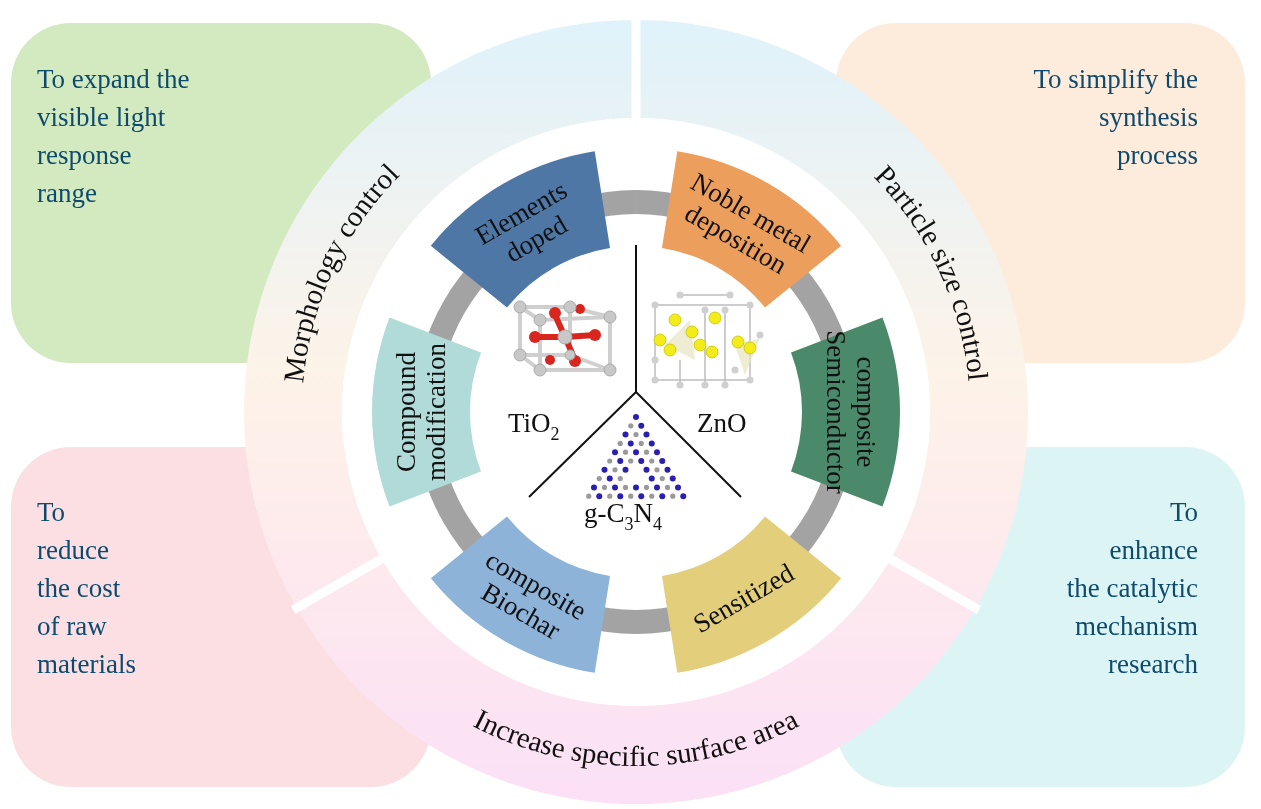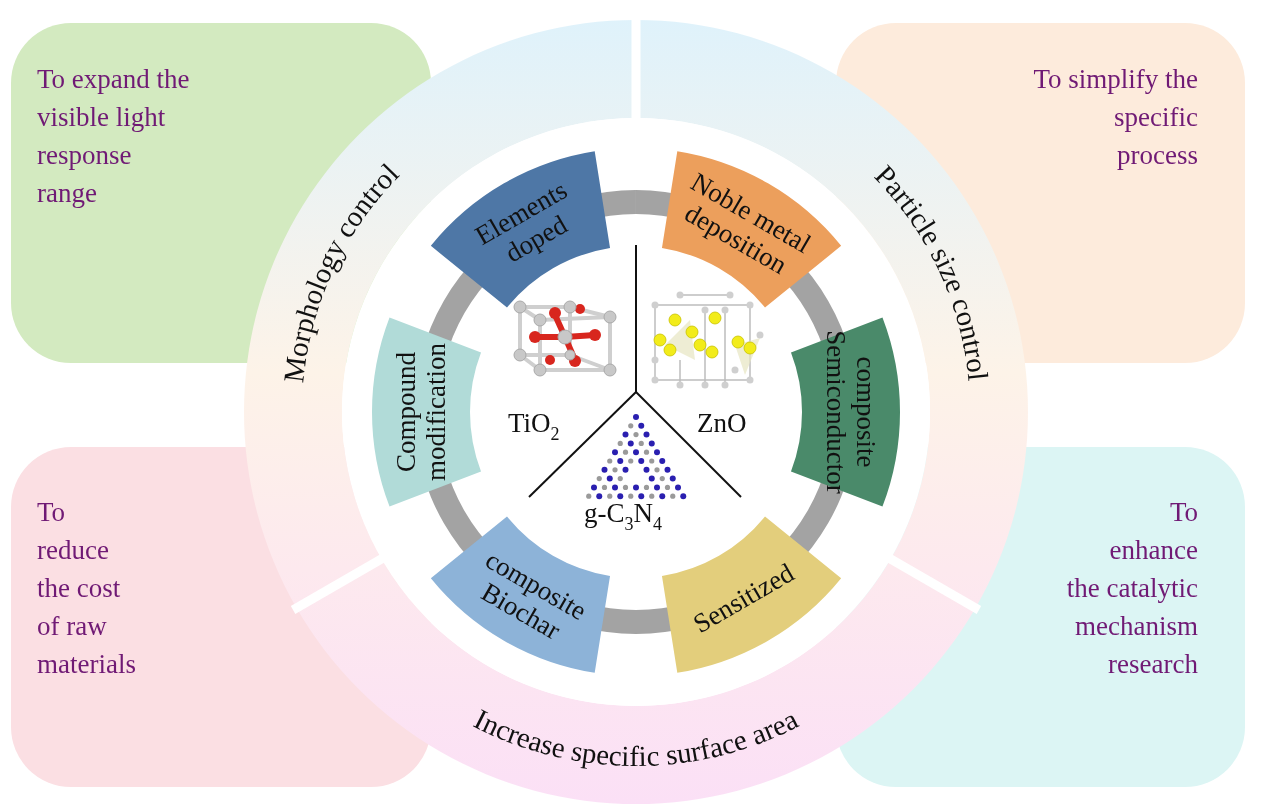--- a/index.html
+++ b/index.html
@@ -1,18 +1,18 @@
 <!DOCTYPE html>
 <html><head>
 <meta charset="utf-8">
 <style>
   html, body { margin:0; padding:0; background:#ffffff; }
   body { width:1261px; height:809px; position:relative; overflow:hidden; font-family:"Liberation Serif","DejaVu Serif",serif; }
   .card { position:absolute; border-radius:60px; }
-  .card-text { position:absolute; font-size:27px; line-height:38px; color:#701a75; white-space:pre-line; }
+  .card-text { position:absolute; font-size:27px; line-height:38px; color:#0c4a6e; white-space:pre-line; }
   svg.main { position:absolute; left:0; top:0; }
   .seg-text { font-family:"Liberation Serif","DejaVu Serif",serif; font-size:27px; fill:#111; }
   .arc-text { font-family:"Liberation Serif","DejaVu Serif",serif; font-size:29px; fill:#111; }
   .mat-label { font-family:"Liberation Serif","DejaVu Serif",serif; font-size:27px; fill:#111; }
 </style>
 </head>
 <body>
 
 <div class="card" style="left:11px;top:23px;width:420px;height:340px;background:#d3eac0;"></div>
 <div class="card" style="left:836px;top:23px;width:409px;height:340px;background:#fdebdc;"></div>
@@ -240,21 +240,21 @@
         <text x="0" y="24" text-anchor="middle" class="seg-text">modification</text>
       </g>
     </g>
 </svg>
 
 <div class="card-text" style="left:37px;top:60px;text-align:left;">To expand the
 visible light
 response
 range</div>
 <div class="card-text" style="right:63px;top:60px;text-align:right;">To simplify the
-specific
+synthesis
 process</div>
 <div class="card-text" style="left:37px;top:493px;text-align:left;">To
 reduce
 the cost
 of raw
 materials</div>
 <div class="card-text" style="right:63px;top:493px;text-align:right;">To
 enhance
 the catalytic
 mechanism

